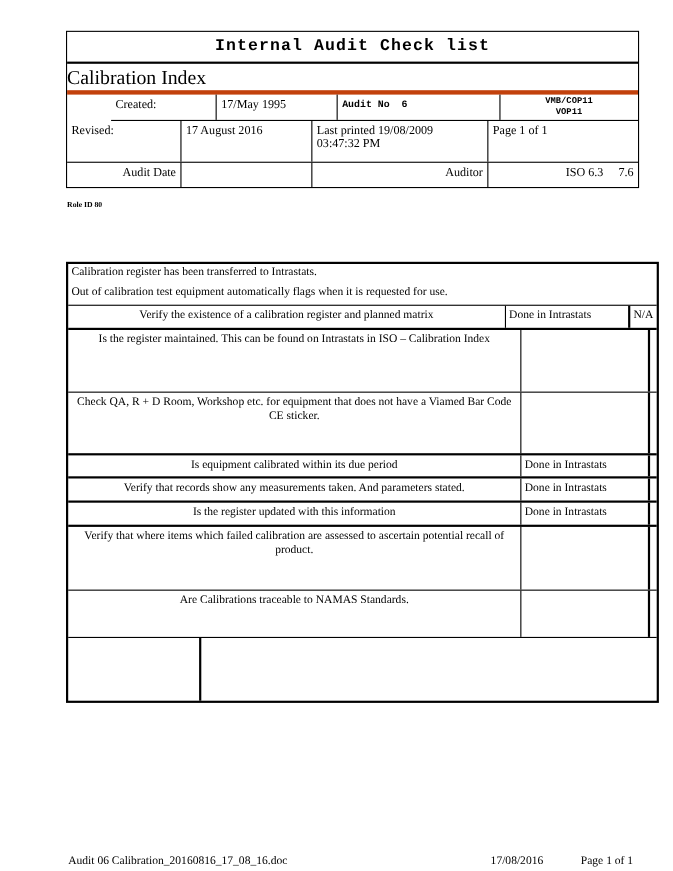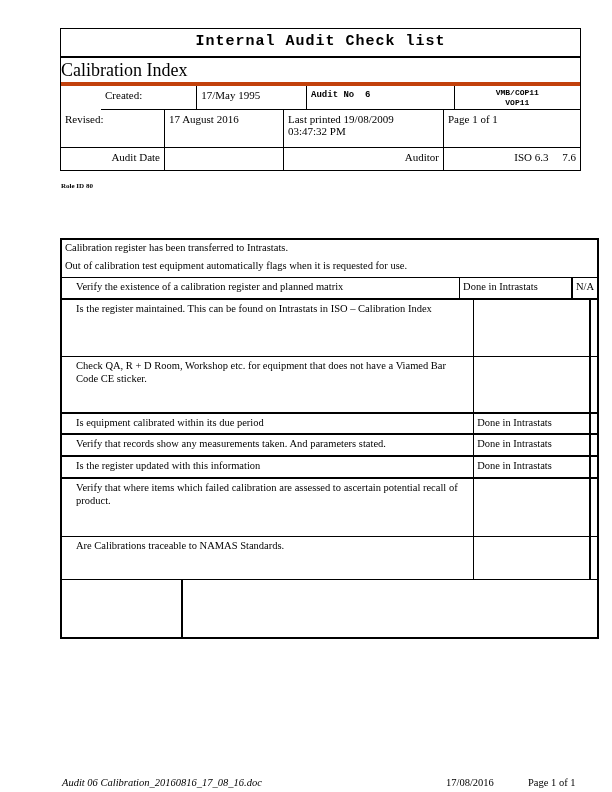--- a/index.html
+++ b/index.html
@@ -16,21 +16,21 @@
     .c1 { width: 104px; } .c2 { width: 119px; } .c3 { width: 160px; } .c4 { width: 136px; }
     .mono { font-family: "Liberation Mono", monospace; font-weight: bold; font-size: 9px; }
     .mono-s { font-family: "Liberation Mono", monospace; font-weight: bold; font-size: 8px; line-height: 10px; text-align: center; }
     .role { position: absolute; left: 61px; top: 182px; font-size: 7px; font-weight: bold; }
     .main { position: absolute; left: 60px; top: 197px; width: 539px; border: 2px solid #000; box-sizing: border-box; font-size: 10.5px; margin-top: 41px; }
     .intro { border-bottom: 1px solid #000; padding: 2px 3px; line-height: 12px; height: 38px; box-sizing: border-box; }
     .intro p { margin: 0 0 6px 0; }
     .mrow { display: flex; border-bottom: 1px solid #000; box-sizing: border-box; }
     .mrow.thick { border-bottom: 2px solid #000; }
     .mrow:last-child { border-bottom: none; }
-    .q { width: 427px; box-sizing: border-box; padding: 2px 14px; border-right: 1px solid #000; line-height: 13px; }
+    .q { width: 427px; box-sizing: border-box; padding: 2px 3px; border-right: 1px solid #000; line-height: 13px; text-align: center; }
     .d { width: 121px; box-sizing: border-box; padding: 2px 3px; border-right: 2px solid #000; line-height: 13px; }
     .n { flex: 1; padding: 2px 3px; line-height: 13px; }
     .footer { position: absolute; top: 777px; font-size: 10.5px; }
   </style>
 </head>
 <body>
 
 <div class="hdr">
   <div class="hdr-title">Internal Audit Check list</div>
   <div class="hdr-sub">Calibration Index</div>
@@ -118,15 +118,15 @@
     <div class="d"></div>
     <div class="n"></div>
   </div>
 
   <div class="mrow" style="height:57px;">
     <div class="d"></div>
     <div class="n"></div>
   </div>
 </div>
 
-<div class="footer" style="left:62px;font-style:italic;">Audit 06 Calibration_20160816_17_08_16.doc</div>
+<div class="footer" style="left:62px;">Audit 06 Calibration_20160816_17_08_16.doc</div>
 <div class="footer" style="left:446px;">17/08/2016</div>
 <div class="footer" style="left:528px;">Page 1 of 1</div>
 
 </body></html>

